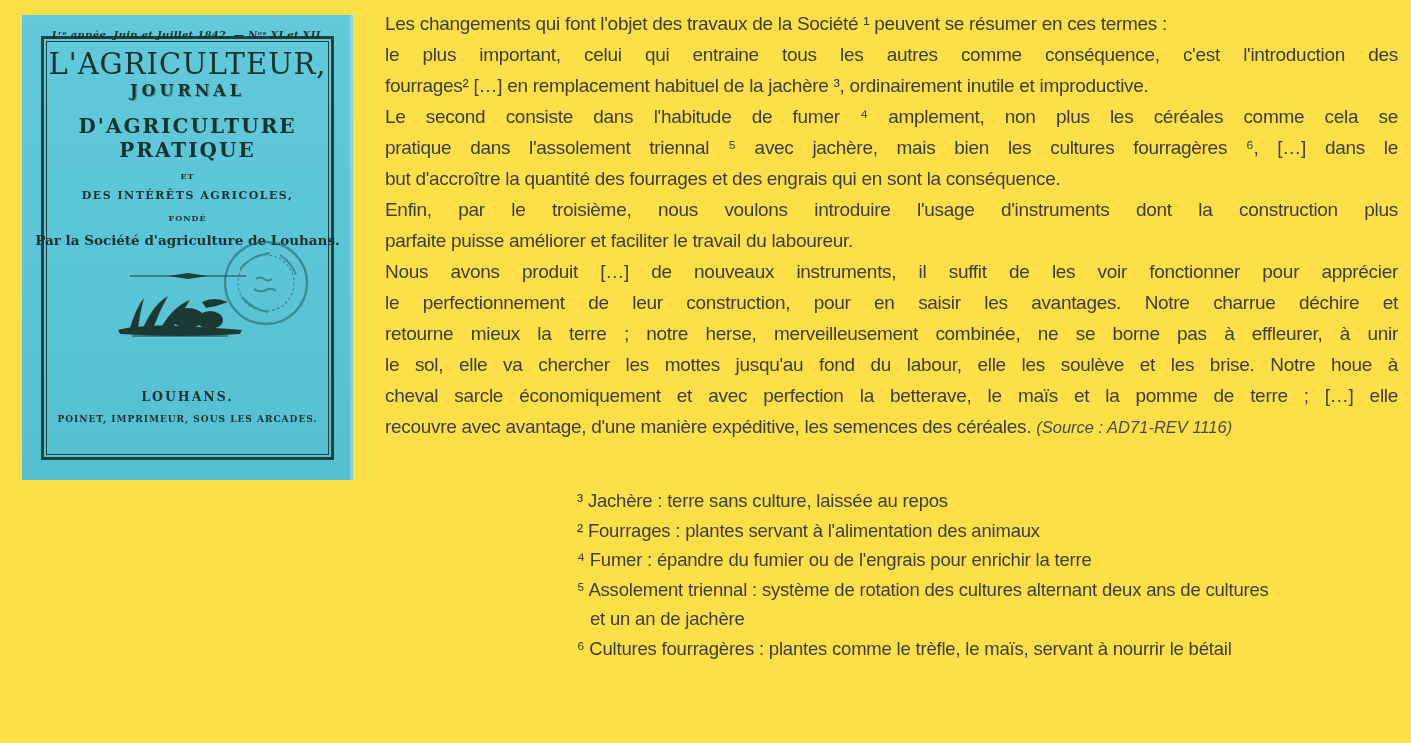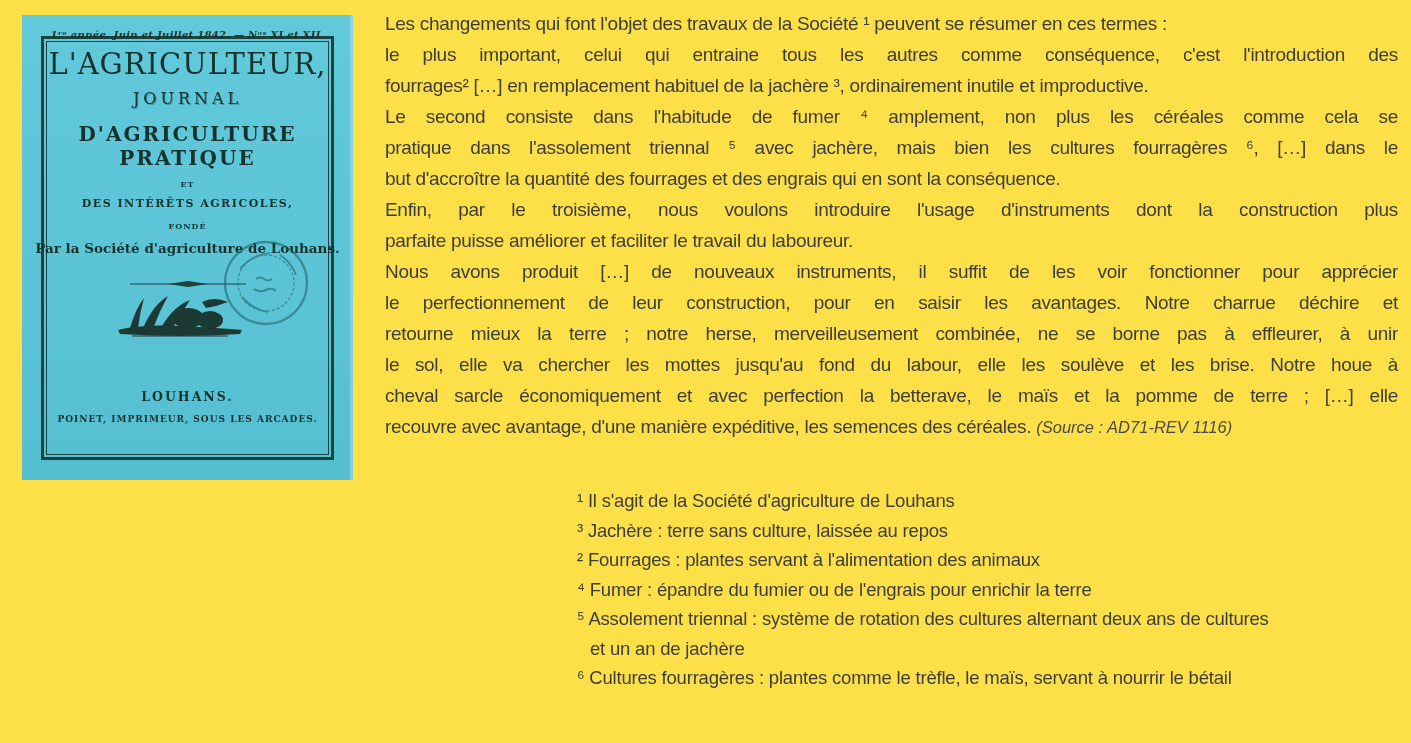--- a/index.html
+++ b/index.html
@@ -20,21 +20,21 @@
   }
   .cover-frame-inner{
     position:absolute;inset:2px;border:1px solid #1e423c;
   }
   .cover-content{
     position:absolute;inset:0;text-align:center;color:#15322d;
     font-family:"DejaVu Serif","Liberation Serif",serif;
   }
   .cover-header{margin-top:14px;font-size:10px;font-weight:bold;font-style:italic;letter-spacing:.3px;}
   .cover-title{margin-top:7px;font-size:29px;font-weight:normal;letter-spacing:1px;}
-  .cover-journal{margin-top:8px;font-size:16px;font-weight:normal;letter-spacing:4px;
+  .cover-journal{margin-top:0;font-size:16px;font-weight:bold;letter-spacing:4px;
     text-shadow:1.2px 1.2px 0 rgba(21,50,45,.35);}
   .cover-sub2{margin-top:14px;font-size:20px;font-weight:bold;letter-spacing:2px;}
   .cover-et{margin-top:9px;font-size:8px;font-weight:bold;letter-spacing:1px;}
   .cover-sub3{margin-top:8px;font-size:11px;font-weight:bold;letter-spacing:1.5px;}
   .cover-fonde{margin-top:11px;font-size:8px;font-weight:bold;letter-spacing:1px;}
   .cover-society{margin-top:9px;font-size:13.5px;font-weight:bold;}
   .cover-divider{margin-top:18px;}
   .cover-engraving{position:absolute;left:88px;top:271px;}
   .cover-stamp{position:absolute;left:200px;top:224px;opacity:.55;}
   .cover-city{position:absolute;bottom:76px;width:100%;font-size:12.5px;font-weight:bold;letter-spacing:2px;}
@@ -124,21 +124,20 @@
     <div class="line">parfaite puisse améliorer et faciliter le travail du laboureur.</div>
     <div class="line jl">Nous avons produit […] de nouveaux instruments, il suffit de les voir fonctionner pour apprécier</div>
     <div class="line jl">le perfectionnement de leur construction, pour en saisir les avantages. Notre charrue déchire et</div>
     <div class="line jl">retourne mieux la terre ; notre herse, merveilleusement combinée, ne se borne pas à effleurer, à unir</div>
     <div class="line jl">le sol, elle va chercher les mottes jusqu'au fond du labour, elle les soulève et les brise. Notre houe à</div>
     <div class="line jl">cheval sarcle économiquement et avec perfection la betterave, le maïs et la pomme de terre ; […] elle</div>
     <div class="line"><span>recouvre avec avantage, d'une manière expéditive, les semences des céréales. </span><span class="source">(Source : AD71-REV 1116)</span></div>
   </div>
 
   <div class="footnotes">
-    <div class="fn">¹ Il s'agit de la Société d'agriculture de Louhans</div>
     <div class="fn">³ Jachère : terre sans culture, laissée au repos</div>
     <div class="fn">² Fourrages : plantes servant à l'alimentation des animaux</div>
     <div class="fn">⁴ Fumer : épandre du fumier ou de l'engrais pour enrichir la terre</div>
     <div class="fn">⁵ Assolement triennal : système de rotation des cultures alternant deux ans de cultures</div>
     <div class="fn indent">et un an de jachère</div>
     <div class="fn">⁶ Cultures fourragères : plantes comme le trèfle, le maïs, servant à nourrir le bétail</div>
   </div>
 
 </div>
 

